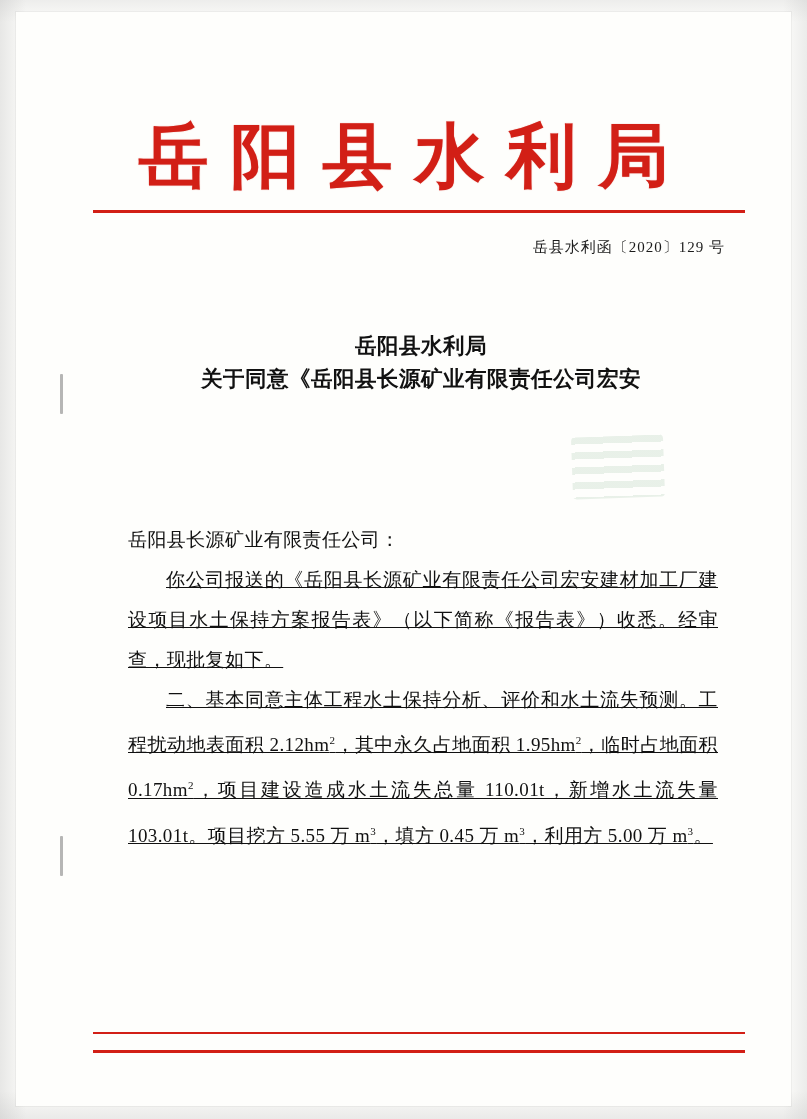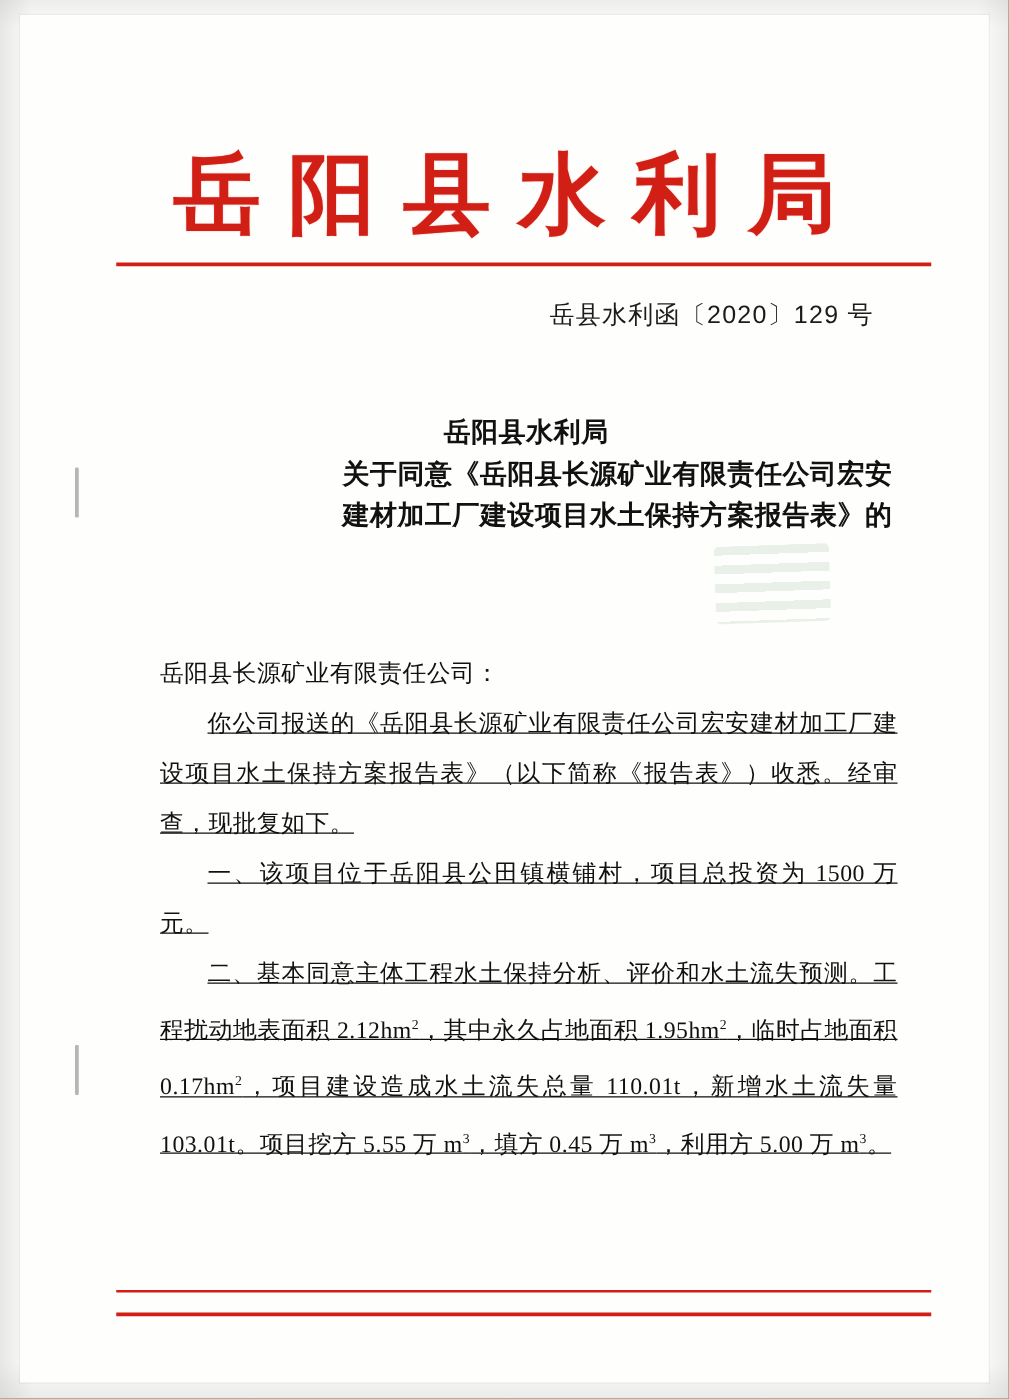--- a/index.html
+++ b/index.html
@@ -5,21 +5,21 @@
   html, body {
     margin: 0;
     padding: 0;
     background: #6e6e6e;
   }
   .page {
     position: relative;
     width: 807px;
     height: 1119px;
     margin: 0 auto;
-    background: #4d7c0f;
+    background: #c2410c;
     overflow: hidden;
     font-family: "Liberation Serif", "DejaVu Serif", serif;
   }
   
   .scan-tint {
     position: absolute;
     inset: 0;
     background:
       linear-gradient(90deg, rgba(180,180,180,0.30) 0px, rgba(255,255,255,0) 26px),
       linear-gradient(270deg, rgba(190,190,190,0.28) 0px, rgba(255,255,255,0) 24px),
@@ -59,45 +59,44 @@
   .rule-top {
     position: absolute;
     left: 77px;
     width: 652px;
     height: 3px;
     background: #d21f16;
     top: 198px;
   }
   .doc-number {
     position: absolute;
-    right: 92px;
+    right: 66px;
     top: 226px;
-    font-size: 20px;
+    font-size: 15px;
     color: #1b1b1b;
     letter-spacing: 1px;
-    font-family: Liberation Sans, sans-serif;
+    font-family: Liberation Serif, serif;
   }
 
   
   .title-block {
     position: absolute;
     left: 112px;
     width: 586px;
     top: 318px;
     text-align: center;
     font-weight: bold;
     font-size: 21.5px;
     line-height: 33px;
     color: #111;
     letter-spacing: 0.5px;
   }
   .title-line.center { text-align: center; }
   .title-line.spread {
     letter-spacing: 0.5px;
-    text-align: right;
   }
   .title-approve {
     letter-spacing: 38px;
     text-indent: 38px;
   }
 
   
   .body-block {
     position: absolute;
     left: 112px;
@@ -171,27 +170,25 @@
     <div class="letterhead">
       <div class="letterhead-title">岳阳县水利局</div>
     </div>
     <div class="rule-top"></div>
 
     <div class="doc-number">岳县水利函〔2020〕129 号</div>
 
     <div class="title-block">
       <div class="title-line center">岳阳县水利局</div>
       <div class="title-line spread">关于同意《岳阳县长源矿业有限责任公司宏安</div>
-      <div class="title-line spread">建材加工厂建设项目水土保持方案报告表》的</div>
     </div>
 
     <div class="body-block">
       <p class="para">岳阳县长源矿业有限责任公司：</p>
       <p class="para indent">你公司报送的《岳阳县长源矿业有限责任公司宏安建材加工厂建设项目水土保持方案报告表》（以下简称《报告表》）收悉。经审查，现批复如下。</p>
-      <p class="para indent">一、该项目位于岳阳县公田镇横铺村，项目总投资为 1500 万元。</p>
       <p class="para indent">
         <span>二、基本同意主体工程水土保持分析、评价和水土流失预测。工程扰动地表面积 2.12hm</span><sup>2</sup><span>，其中永久占地面积 1.95hm</span><sup>2</sup><span>，临时占地面积 0.17hm</span><sup>2</sup><span>，项目建设造成水土流失总量 110.01t，新增水土流失量 103.01t。项目挖方 5.55 万 m</span><sup>3</sup><span>，填方 0.45 万 m</span><sup>3</sup><span>，利用方 5.00 万 m</span><sup>3</sup><span>。</span>
       </p>
     </div>
 
     <div class="rule-bottom-1"></div>
     <div class="rule-bottom-2"></div>
   </div>
 </div>
 

